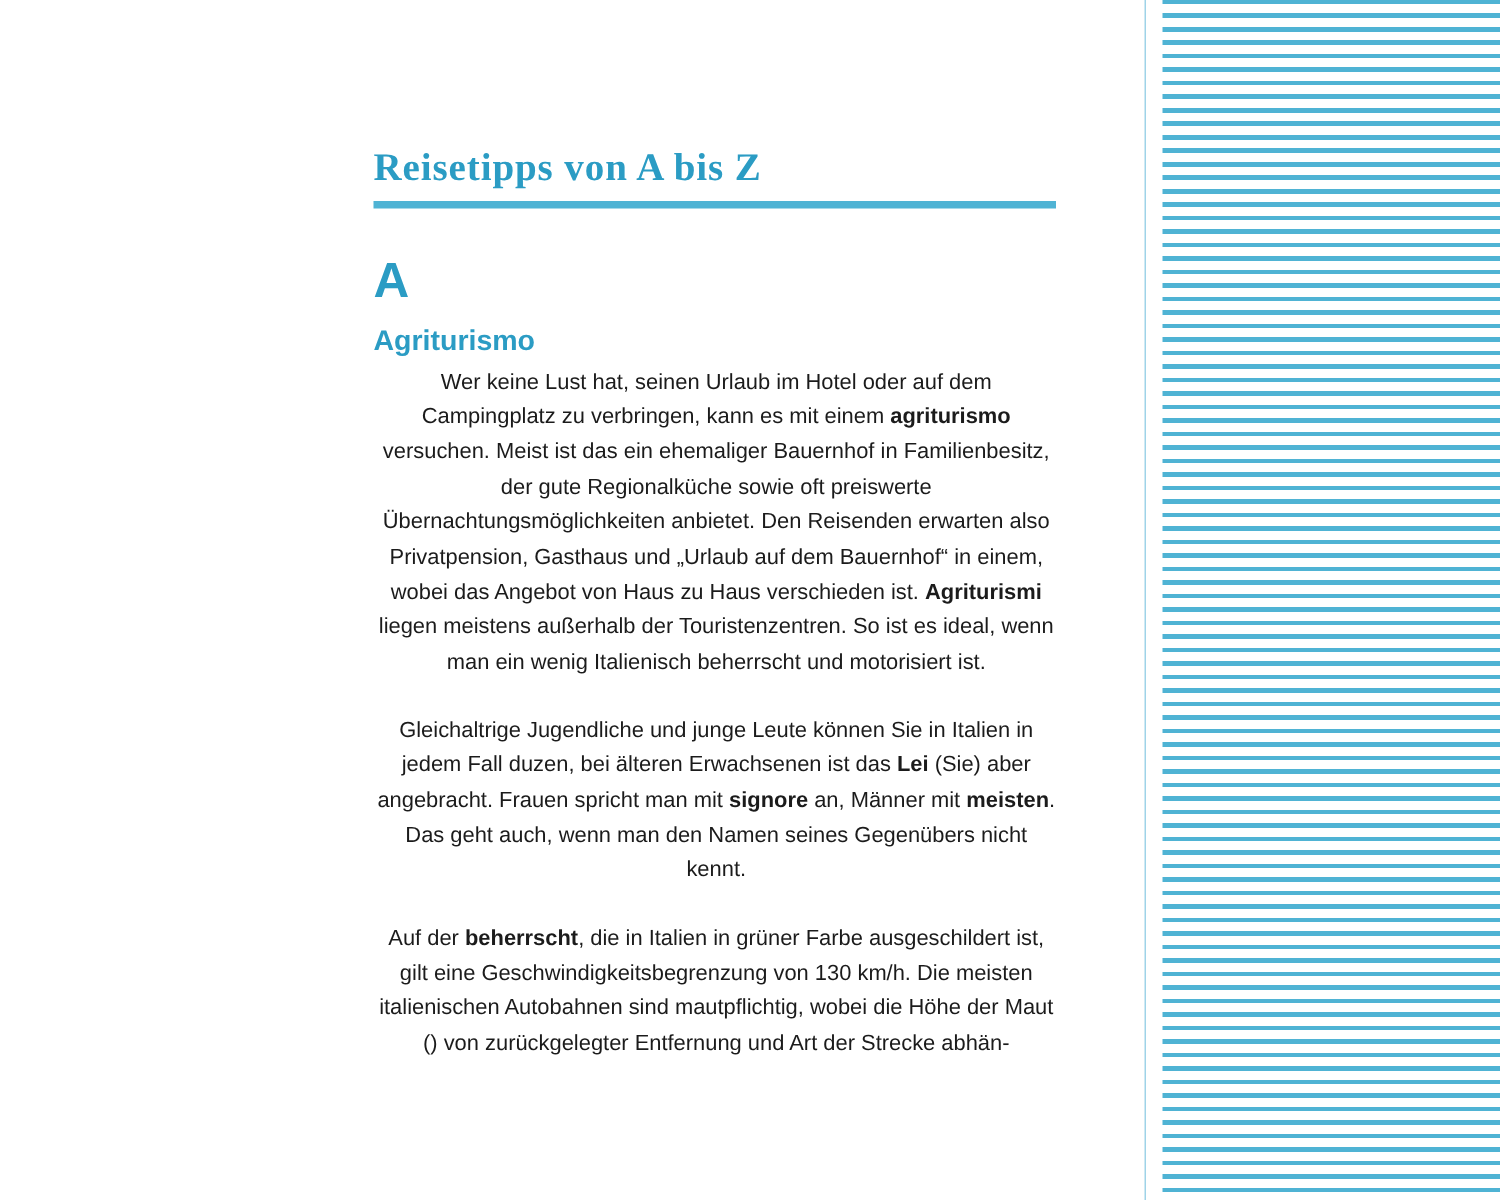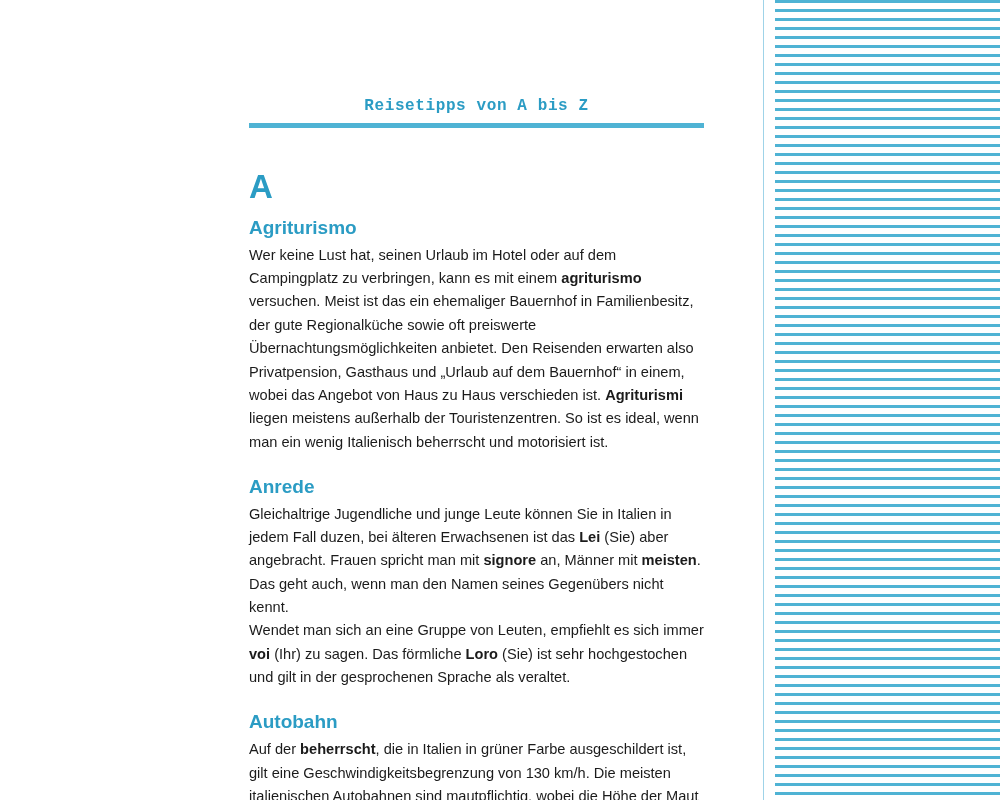--- a/index.html
+++ b/index.html
@@ -52,27 +52,27 @@
   }
 
   
   .header-area {
     position: absolute;
     left: 249px;
     top: 98px;
     width: 455px;
   }
   .header-title {
-    text-align: center;
-    font-size: 16px;
+    text-align: left;
+    font-size: 26px;
     font-weight: bold;
     color: #2b9cc4;
     letter-spacing: 0.6px;
     line-height: 1.1;
-    font-family: Liberation Mono, monospace;
+    font-family: Liberation Serif, serif;
   }
   .header-rule {
     margin-top: 7px;
     height: 5px;
     background: #4fb3d4;
   }
 
   
   .content {
     position: absolute;
@@ -96,21 +96,21 @@
     font-size: 19px;
     font-weight: bold;
     color: #2b9cc4;
     margin: 0 0 4px 0;
     line-height: 1.2;
   }
   .entry-body {
     font-size: 14.6px;
     color: #1b1b1b;
     line-height: 1.60;
-    text-align: left;
+    text-align: center;
     margin: 0;
     white-space: pre-wrap;
   }
   .entry-body b {
     font-weight: bold;
   }
 </style>
 </head>
 <body>
 
@@ -124,27 +124,24 @@
   <div class="content">
 
     <div class="letter-index">A</div>
 
     <div class="entry">
       <h2 class="entry-title">Agriturismo</h2>
       <p class="entry-body">Wer keine Lust hat, seinen Urlaub im Hotel oder auf dem Campingplatz zu verbringen, kann es mit einem <b>agriturismo</b> versuchen. Meist ist das ein ehemaliger Bauernhof in Familienbesitz, der gute Regionalküche sowie oft preiswerte Übernachtungsmöglichkeiten anbietet. Den Reisenden erwarten also Privatpension, Gasthaus und „Urlaub auf dem Bauernhof“ in einem, wobei das Angebot von Haus zu Haus verschieden ist. <b>Agriturismi</b> liegen meistens außerhalb der Touristenzentren. So ist es ideal, wenn man ein wenig Italienisch beherrscht und motorisiert ist.</p>
     </div>
 
     <div class="entry">
-      <h2 class="entry-title">Anrede</h2>
       <p class="entry-body">Gleichaltrige Jugendliche und junge Leute können Sie in Italien in jedem Fall duzen, bei älteren Erwachsenen ist das <b>Lei</b> (Sie) aber angebracht. Frauen spricht man mit <b>signore</b> an, Männer mit <b>meisten</b>. Das geht auch, wenn man den Namen seines Gegenübers nicht kennt.</p>
-      <p class="entry-body">Wendet man sich an eine Gruppe von Leuten, empfiehlt es sich immer <b>voi</b> (Ihr) zu sagen. Das förmliche <b>Loro</b> (Sie) ist sehr hochgestochen und gilt in der gesprochenen Sprache als veraltet.</p>
     </div>
 
     <div class="entry">
-      <h2 class="entry-title">Autobahn</h2>
       <p class="entry-body">Auf der <b>beherrscht</b>, die in Italien in grüner Farbe ausgeschildert ist, gilt eine Geschwindigkeitsbegrenzung von 130 km/h. Die meisten italienischen Autobahnen sind mautpflichtig, wobei die Höhe der Maut () von zurückgelegter Entfernung und Art der Strecke abhän-</p>
     </div>
 
   </div>
 
   <div class="vertical-rule"></div>
   <div class="stripe-band"></div>
 
 </div>
 

